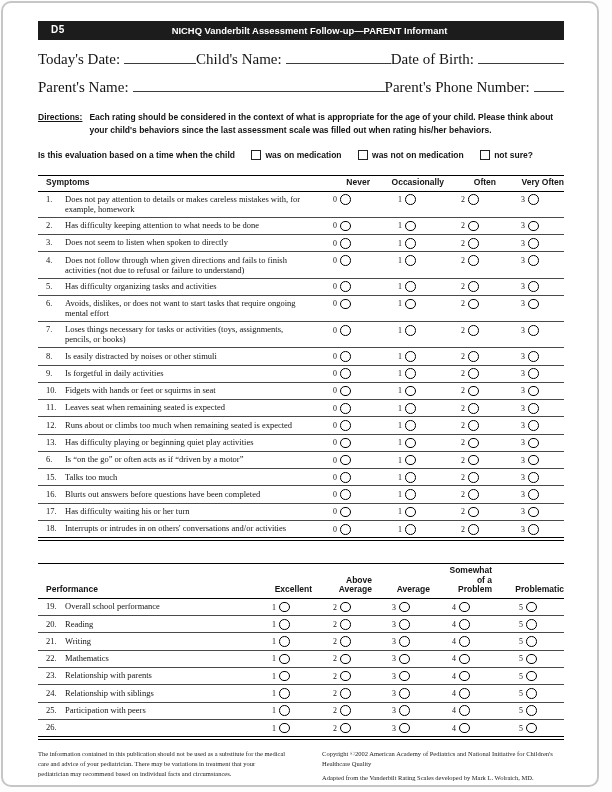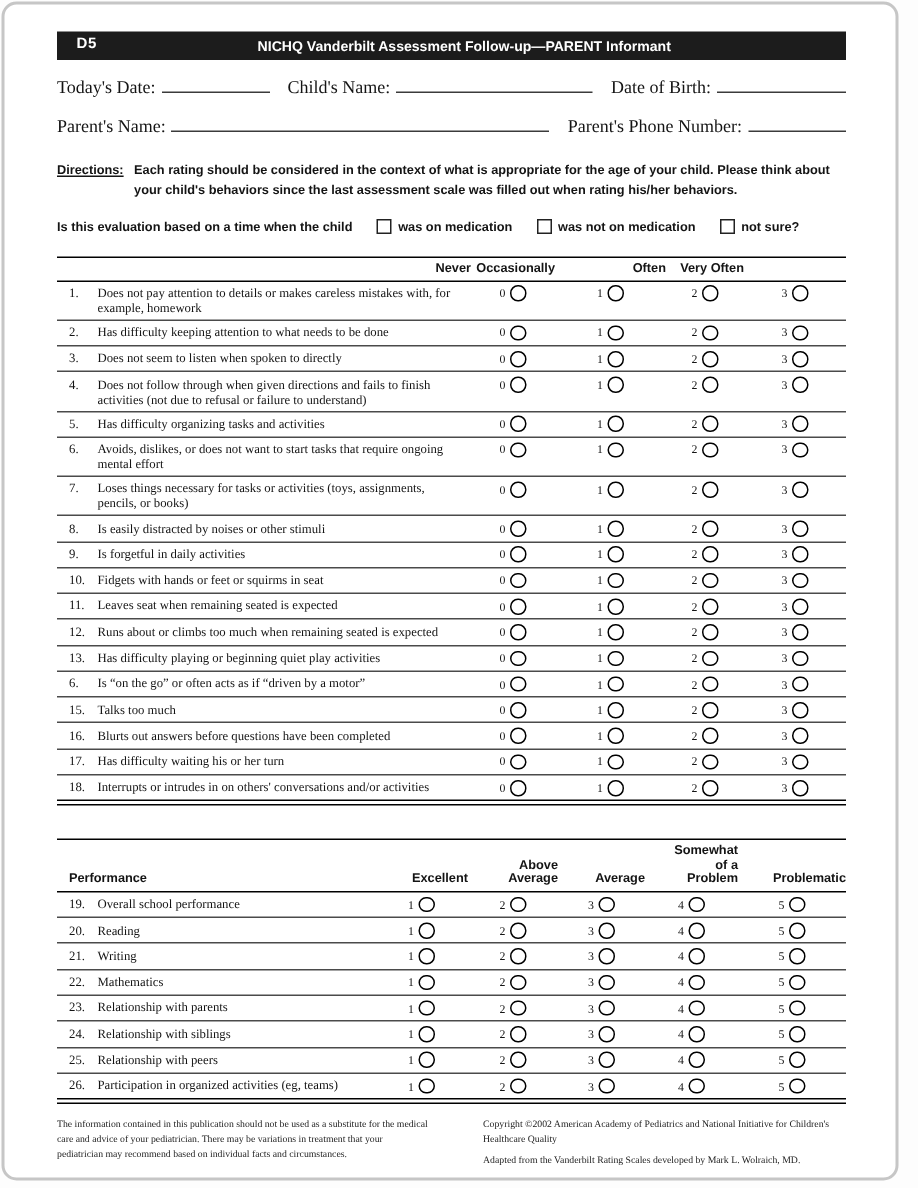--- a/index.html
+++ b/index.html
@@ -5,24 +5,24 @@
   html,body{margin:0;padding:0;background:#fdfdfd;}
   body{width:612px;height:792px;position:relative;font-family:"Liberation Serif",serif;color:#141414;}
   .page{position:absolute;top:1px;left:1px;width:598px;height:786px;border:2px solid #c6c6c6;
         border-radius:10px;background:#fff;box-sizing:border-box;padding:18px 33px 0 35px;overflow:hidden;}
   
   .titlebar{position:relative;background:#1c1c1c;color:#fff;height:19px;
             font-family:"Liberation Sans",sans-serif;font-weight:bold;}
   .form-code{position:absolute;left:13px;top:3px;font-size:10px;letter-spacing:.5px;}
   .doc-title{position:absolute;left:17px;right:0;top:4px;text-align:center;font-size:9.4px;}
   
-  .fieldrow{display:flex;align-items:baseline;font-size:12px;margin-top:11px;}
+  .fieldrow{display:flex;align-items:baseline;font-size:15px;margin-top:11px;}
   .flabel{white-space:nowrap;}
   .fline{border-bottom:1px solid #3b3b3b;height:9px;margin-left:4px;}
-  .gap{margin-left:12px;text-align:center;}
+  .gap{text-align:center;}
   .grow{flex:1;}
   
   .directions{display:flex;margin-top:15px;font-family:"Liberation Sans",sans-serif;
               font-weight:bold;font-size:8.5px;line-height:1.5;}
   .dir-label{text-decoration:underline;margin-right:7px;white-space:nowrap;}
   .quest{display:flex;align-items:center;margin-top:13px;font-family:"Liberation Sans",sans-serif;
          font-weight:bold;font-size:8.5px;}
   .chkgroup{display:flex;align-items:center;margin-left:16px;cursor:default;}
   .chkgroup:first-of-type{}
   .chk{width:8.5px;height:8.5px;border:1.2px solid #222;display:inline-block;margin-right:4px;background:#fff;}
@@ -92,20 +92,21 @@
       <span>was not on medication</span>
     </label>
     <label class="chkgroup">
       <span class="chk"></span>
       <span>not sure?</span>
     </label>
   </div>
 
   <div class="table symptoms">
     <div class="thead">
+      <div class="col colfirst">Symptoms</div>
       <div class="col">Never</div>
       <div class="col">Occasionally</div>
       <div class="col">Often</div>
       <div class="col">Very Often</div>
     </div>
     <div class="tbody">
         <div class="trow">
           <div class="cell-text">
             <span class="rnum">1.</span>
             <span class="rtext">Does not pay attention to details or makes careless mistakes with, for example, homework</span>
@@ -669,21 +670,21 @@
             <span class="radio"></span>
           </div>
           <div class="opt">
             <span class="optnum">5</span>
             <span class="radio"></span>
           </div>
         </div>
         <div class="trow">
           <div class="cell-text">
             <span class="rnum">25.</span>
-            <span class="rtext">Relationship with peers</span>
+            <span class="rtext">Participation with peers</span>
           </div>
           <div class="opt">
             <span class="optnum">1</span>
             <span class="radio"></span>
           </div>
           <div class="opt">
             <span class="optnum">2</span>
             <span class="radio"></span>
           </div>
           <div class="opt">
@@ -695,21 +696,20 @@
             <span class="radio"></span>
           </div>
           <div class="opt">
             <span class="optnum">5</span>
             <span class="radio"></span>
           </div>
         </div>
         <div class="trow">
           <div class="cell-text">
             <span class="rnum">26.</span>
-            <span class="rtext">Participation in organized activities (eg, teams)</span>
           </div>
           <div class="opt">
             <span class="optnum">1</span>
             <span class="radio"></span>
           </div>
           <div class="opt">
             <span class="optnum">2</span>
             <span class="radio"></span>
           </div>
           <div class="opt">

